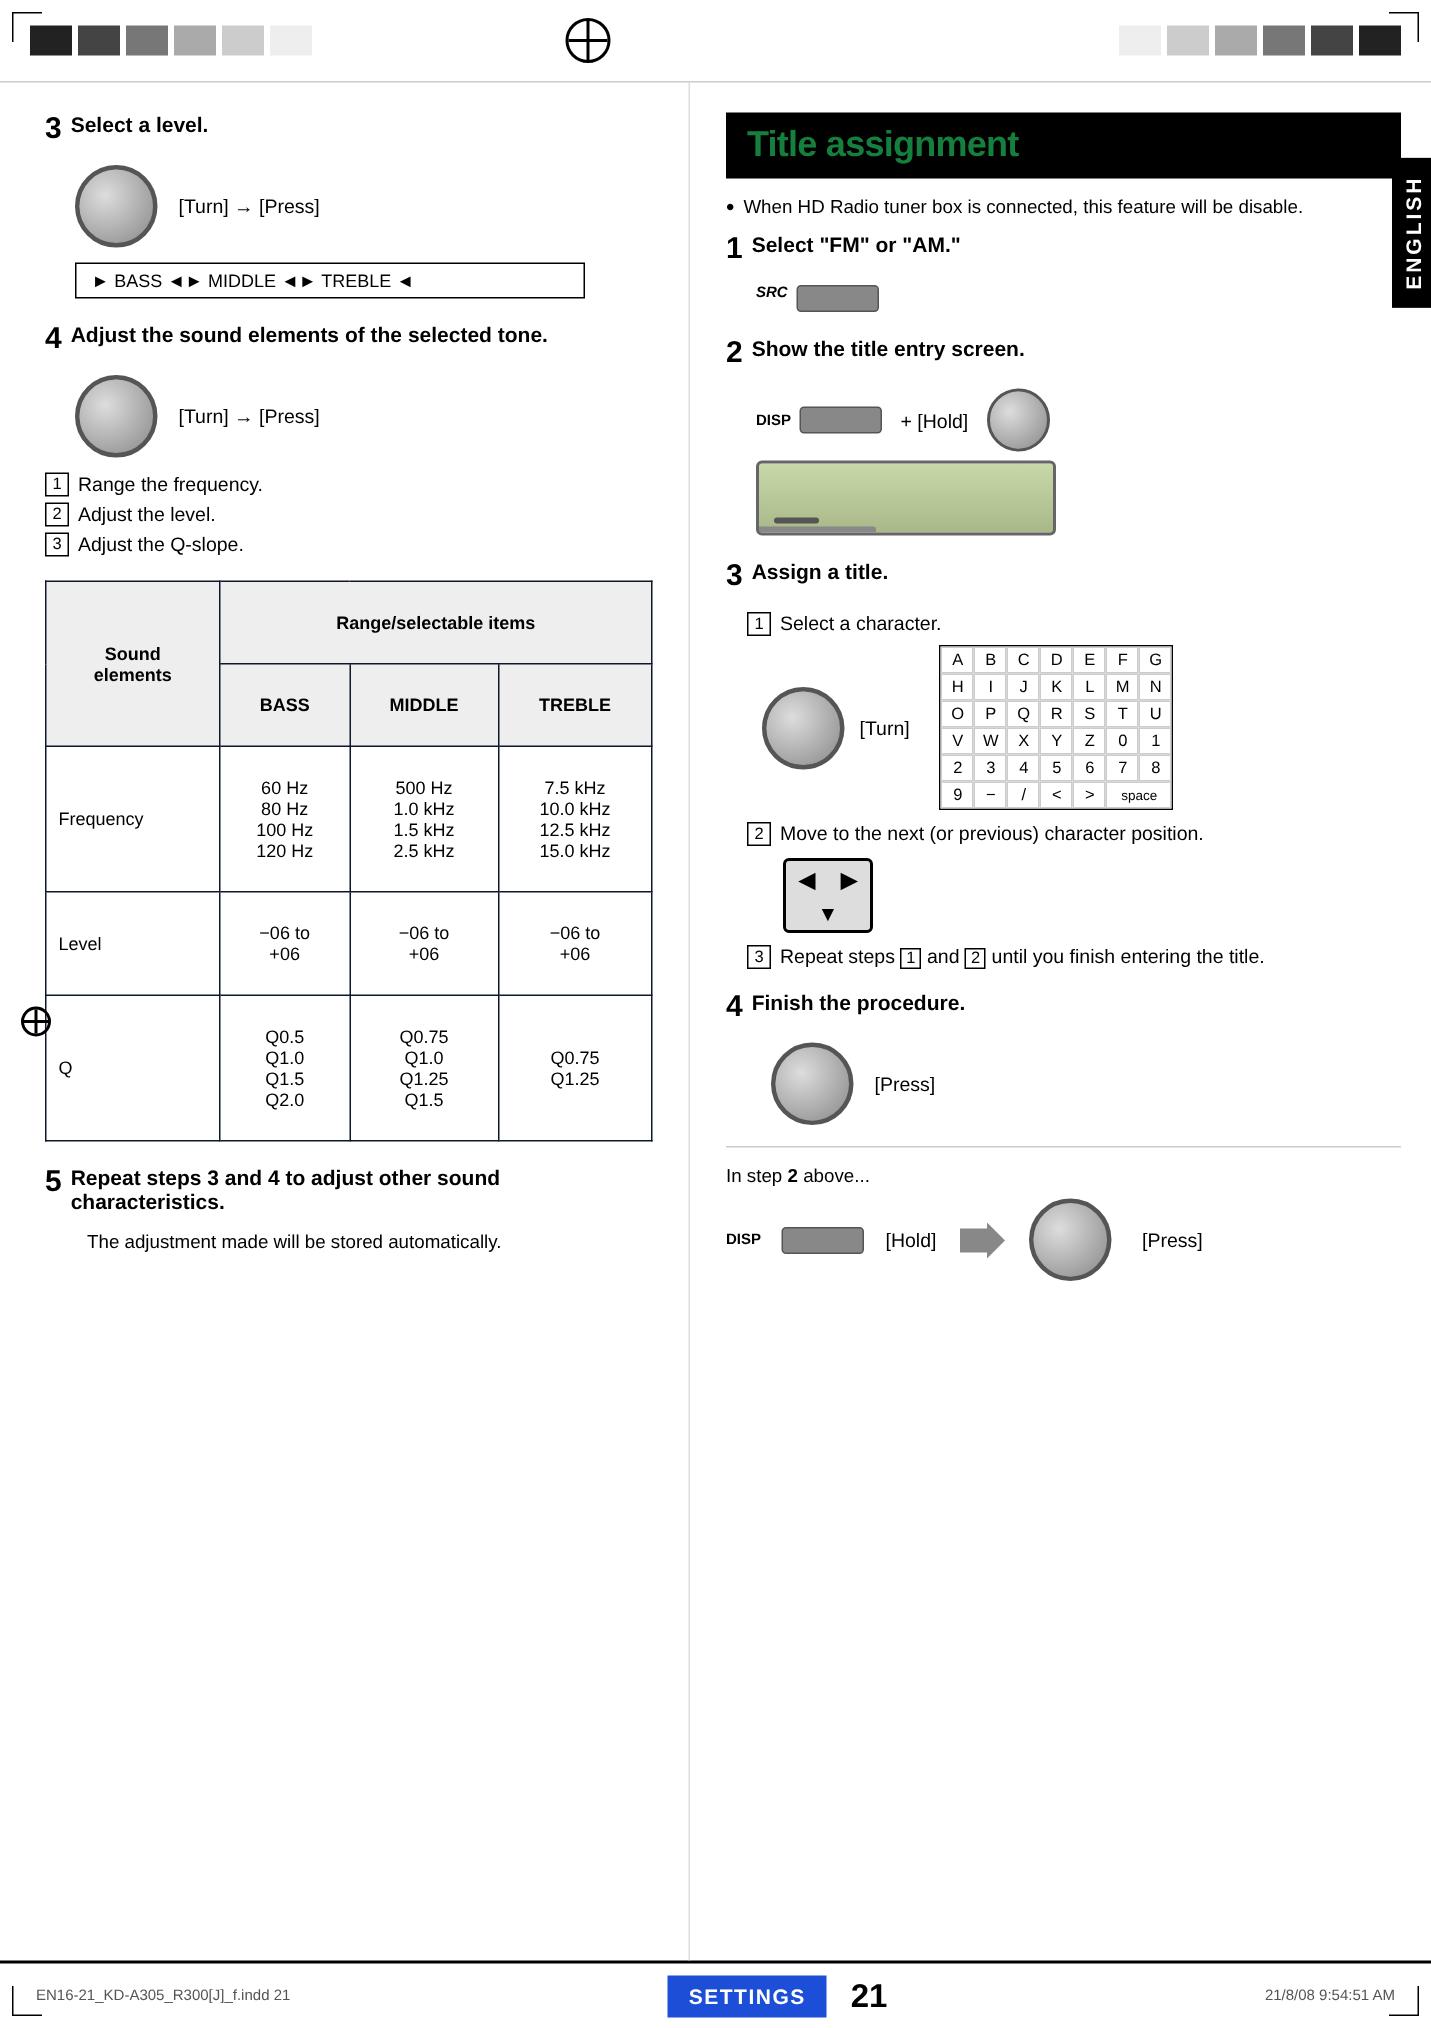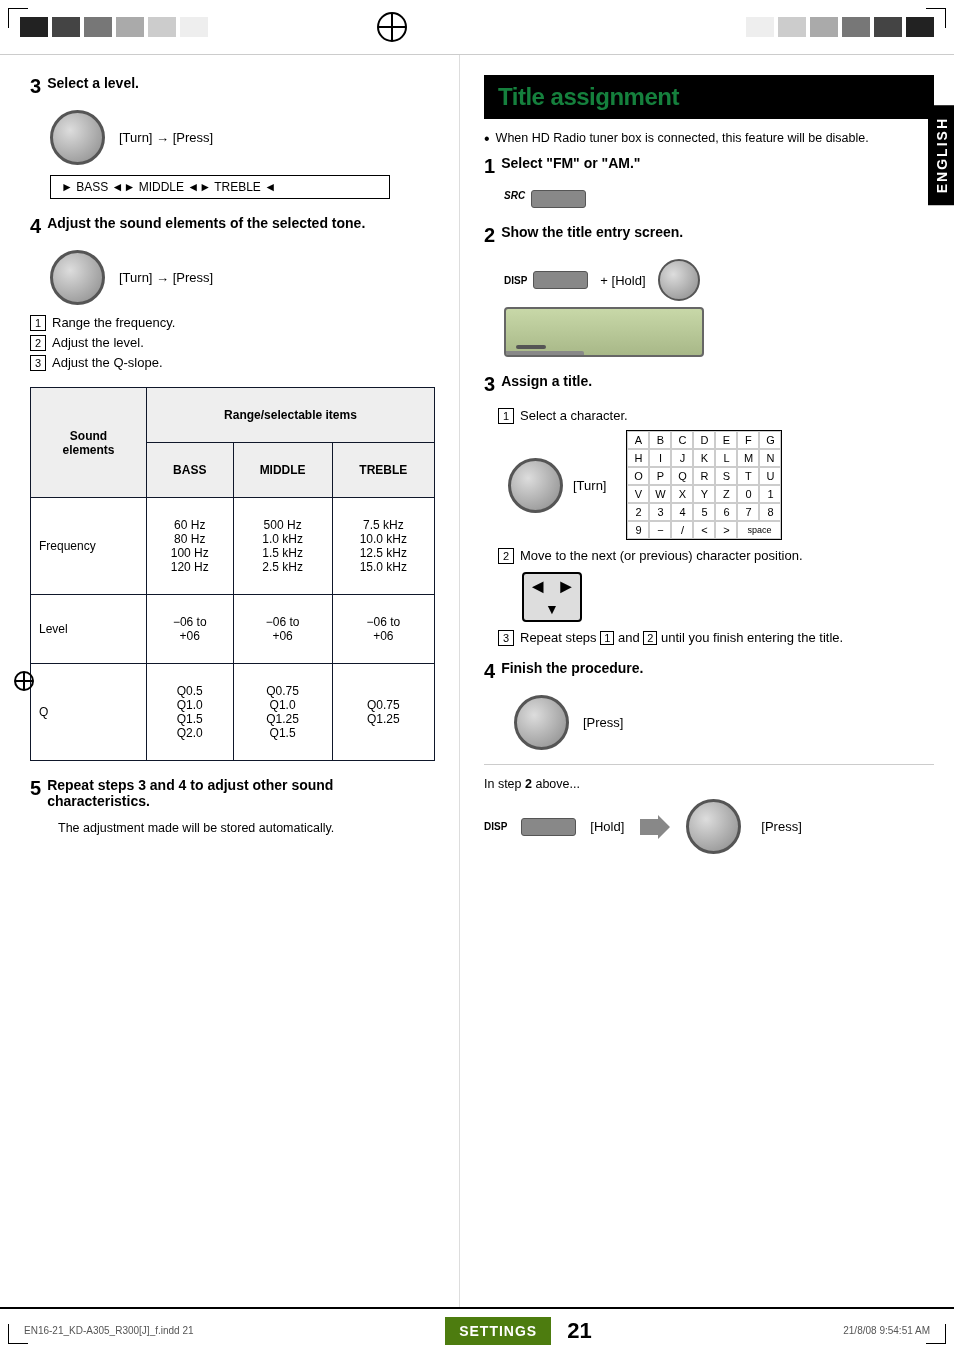--- a/index.html
+++ b/index.html
@@ -287,21 +287,21 @@
     
     .bottom-bar {
       height: 45px;
       border-top: 2px solid #000;
       display: flex;
       align-items: center;
       justify-content: space-between;
       padding: 0 24px;
     }
     .settings-badge {
-      background: #4d7c0f;
+      background: #1d4ed8;
       color: #fff;
       font-size: 14px;
       font-weight: bold;
       padding: 6px 14px;
       letter-spacing: 1px;
     }
     .page-num {
       font-size: 22px;
       font-weight: bold;
     }

